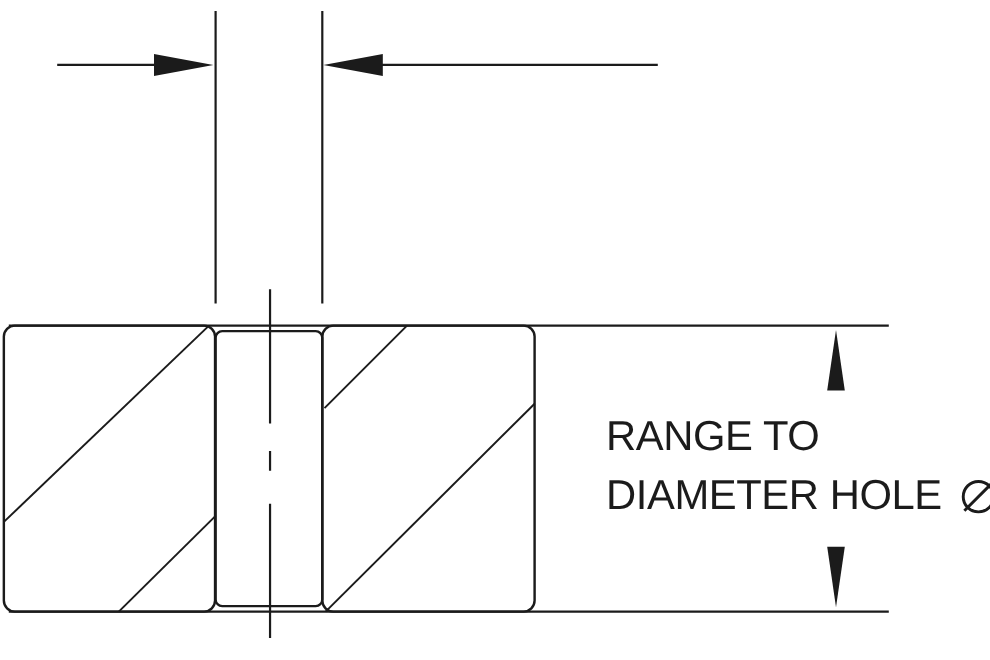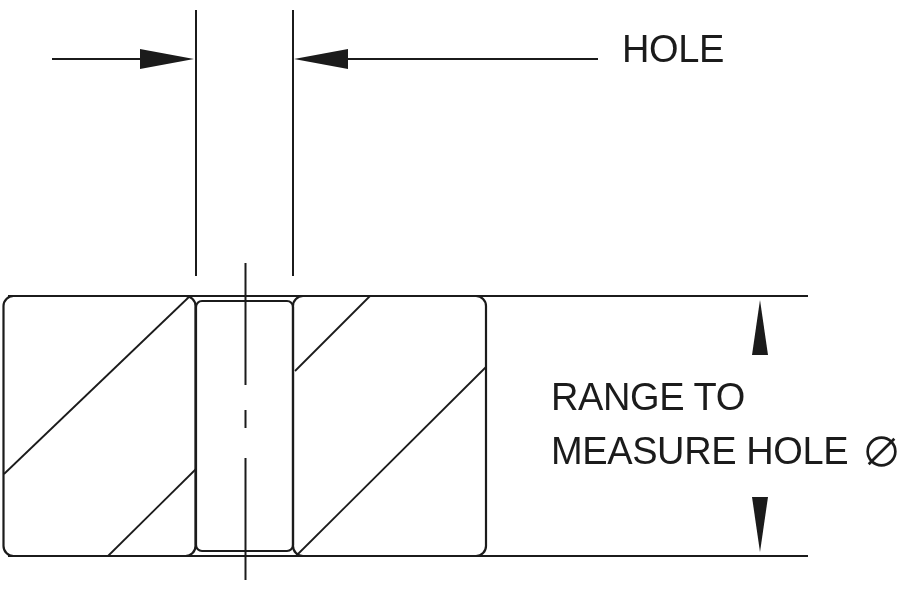--- a/index.html
+++ b/index.html
@@ -71,27 +71,26 @@
       <line class="ln cl" x1="245.5" y1="263" x2="245.5" y2="590"></line>
     </g>
 
     <g>
       <polygon class="ah" points="760,300 752,355 768,355"></polygon>
       <polygon class="ah" points="760,552 752,497 768,497"></polygon>
     </g>
   </svg>
 
   <div class="label label-hole-diameter">
-    <div>HOLE</div>
   </div>
 
   <div class="label label-range">
     <div>RANGE TO</div>
     <div class="range-line2">
-      <span>MEASURE HOLE</span>
+      <span>DIAMETER HOLE</span>
       <svg class="dia-icon" viewBox="0 0 40 40" xmlns="http://www.w3.org/2000/svg">
         <circle cx="20" cy="20" r="13.5"></circle>
         <line x1="7.5" y1="32.5" x2="32.5" y2="7.5"></line>
       </svg>
     </div>
   </div>
 
 </div>
 
 </body></html>

